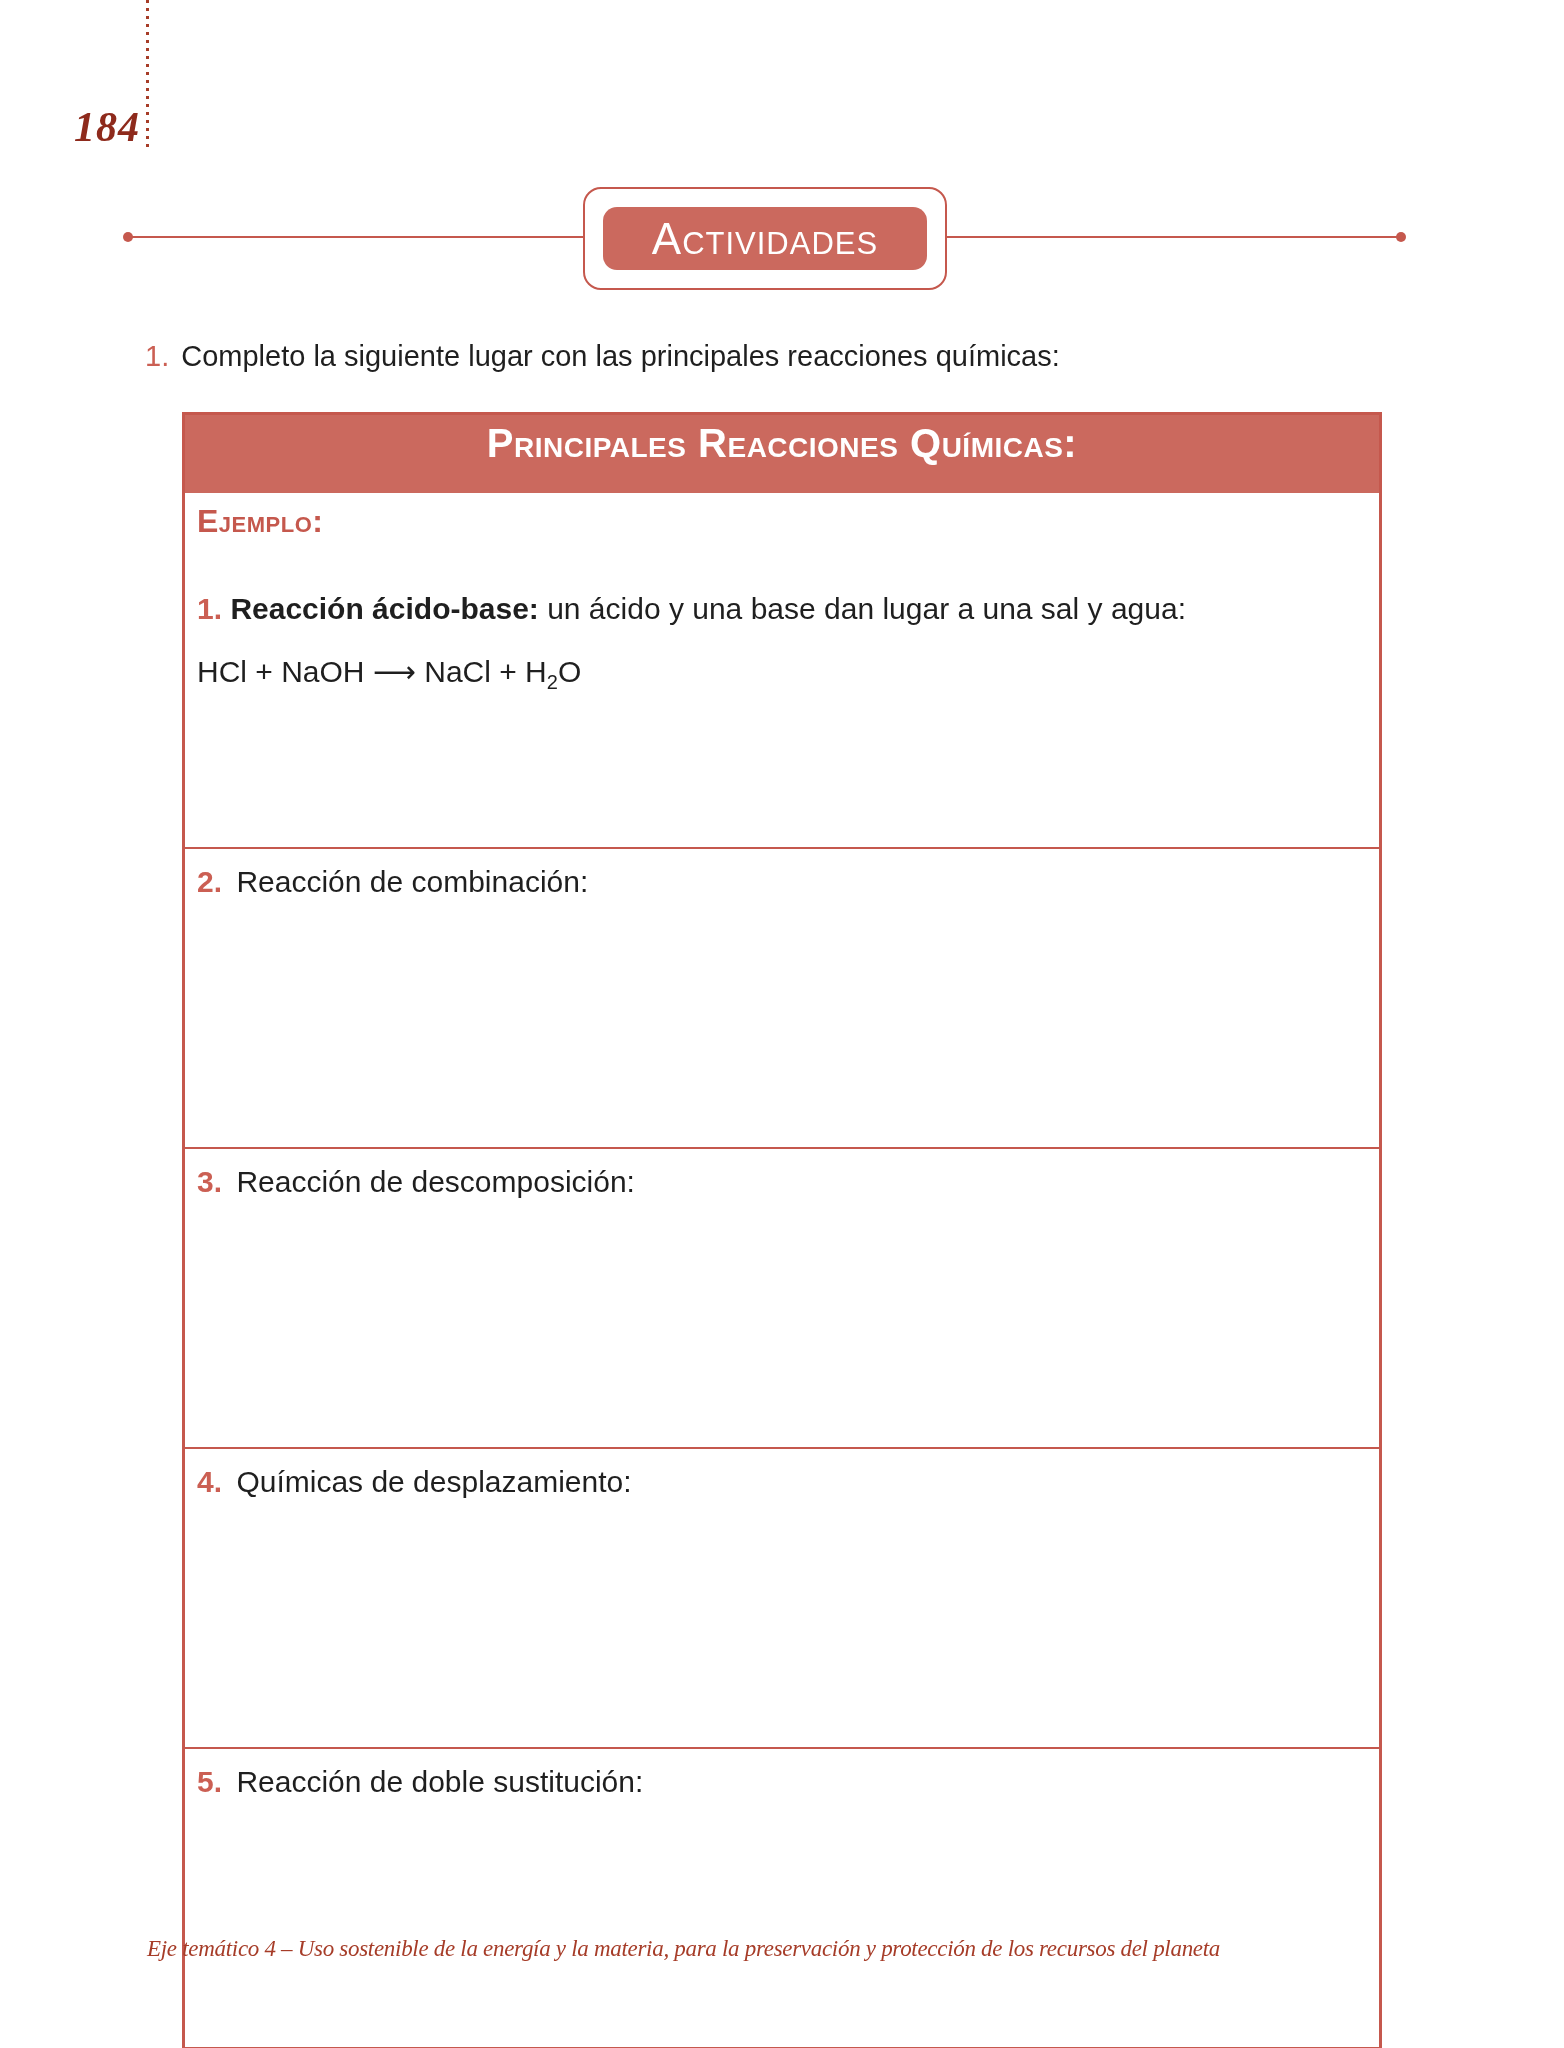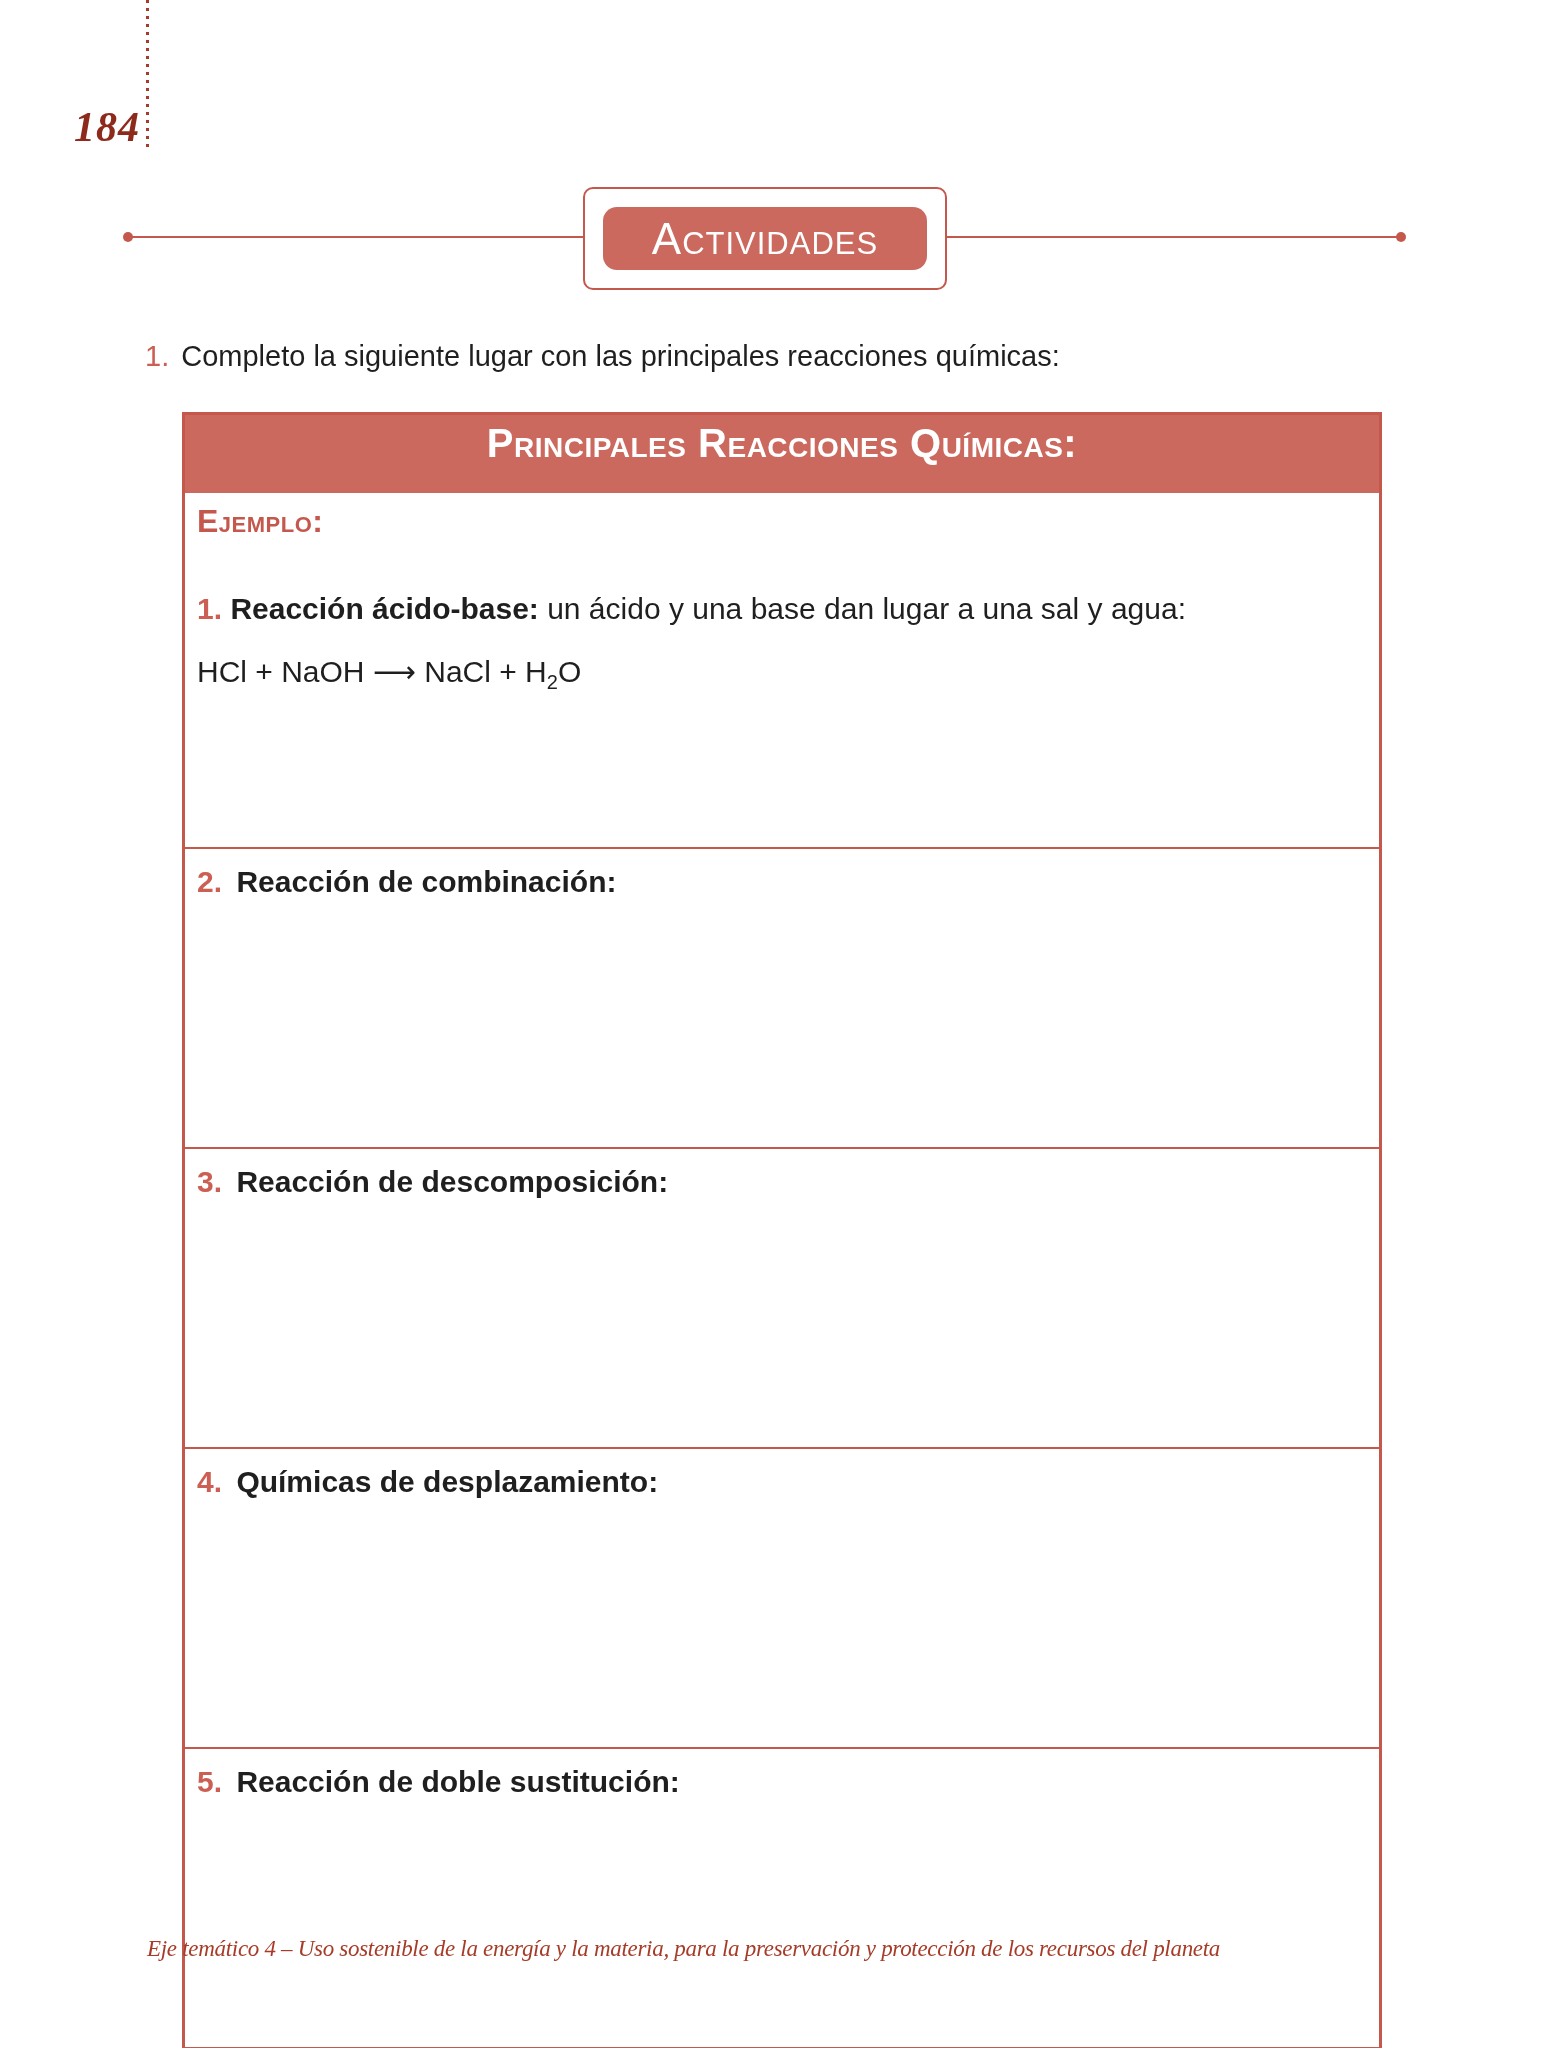--- a/index.html
+++ b/index.html
@@ -40,21 +40,21 @@
   }
   .rule-dot{
     position:absolute;width:10px;height:10px;border-radius:50%;
     background:var(--salmon-border);top:232px;z-index:1;
   }
   .rule-dot.left{left:123px;}
   .rule-dot.right{left:1396px;}
   .banner{
     position:absolute;left:583px;top:187px;width:364px;height:103px;
     background:#ffffff;border:2px solid var(--salmon-border);
-    border-radius:10px;padding:18px;z-index:2;
+    border-radius:18px;padding:18px;z-index:2;
   }
   .banner-inner{
     width:100%;height:100%;background:var(--salmon-fill);
     border-radius:14px;display:flex;align-items:center;justify-content:center;
   }
   .banner-title{
     color:#ffffff;font-size:44px;font-variant:small-caps;
     letter-spacing:1px;font-weight:normal;
   }
   
@@ -77,21 +77,21 @@
     font-variant:small-caps;letter-spacing:0.5px;
   }
   .cell{
     border-top:2px solid var(--salmon-border);
     padding:14px 16px 0 12px;
   }
   .cell-example{height:354px;}
   .cell-blank{height:300px;}
   .label-line{font-size:30px;line-height:1.25;}
   .label-line .num{color:var(--accent-number);font-weight:bold;margin-right:6px;}
-  .label-line .label{font-weight:bold;color:var(--ink);}
+  .label-line .label{font-weight:normal;color:var(--ink);}
   .ejemplo{
     font-size:32px;font-weight:bold;color:var(--salmon-border);
     font-variant:small-caps;letter-spacing:0.5px;margin-top:-4px;
   }
   .example-line{margin-top:52px;font-size:30px;}
   .example-line .num{color:var(--accent-number);font-weight:bold;}
   .example-line .title{font-weight:bold;}
   .equation{margin-top:28px;font-size:30px;}
   .equation sub{font-size:20px;}
   

